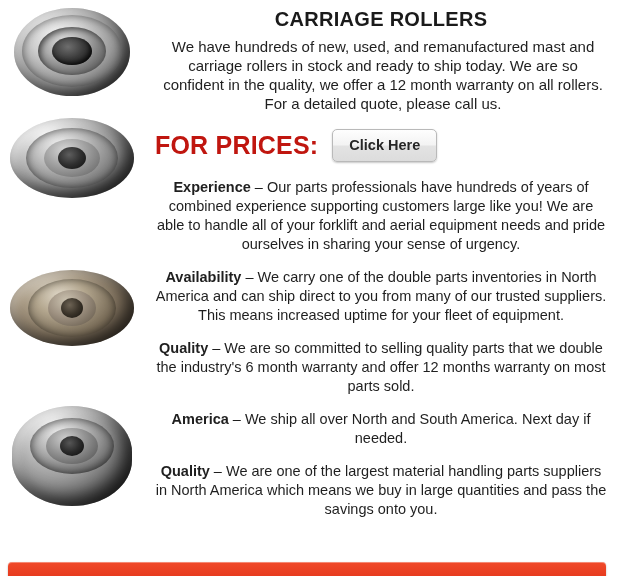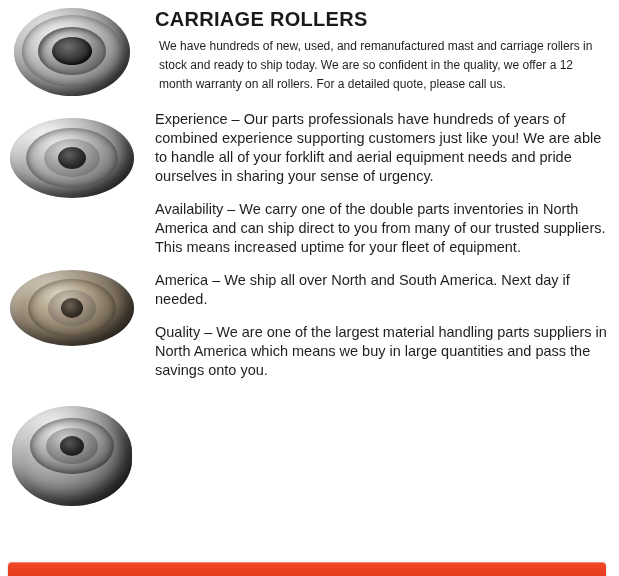--- a/index.html
+++ b/index.html
@@ -11,20 +11,21 @@
     height: 576px;
     background: #ffffff;
     font-family: "Liberation Sans", sans-serif;
     color: #222222;
     overflow: hidden;
   }
   .page {
     position: relative;
     width: 619px;
     height: 520px;
+    text-align: center;
   }
   .left-col {
     position: absolute;
     left: 0;
     top: 0;
     width: 148px;
     height: 525px;
   }
   .roller {
     position: absolute;
@@ -182,21 +183,21 @@
     width: 452px;
   }
   .title {
     font-size: 20px;
     font-weight: bold;
     letter-spacing: 0.3px;
     color: #1a1a1a;
     margin: 8px 0 6px 0;
   }
   .intro {
-    font-size: 12px;
+    font-size: 15px;
     line-height: 19px;
     color: #1f1f1f;
     margin: 0 0 16px 4px;
   }
   .prices-row {
     display: flex;
     align-items: center;
     gap: 14px;
     margin: 6px 0 16px 0;
   }
@@ -218,21 +219,21 @@
     color: #262626;
     cursor: pointer;
   }
   .feature {
     font-size: 14.5px;
     line-height: 19px;
     color: #1f1f1f;
     margin: 0 0 14px 0;
   }
   .feature b {
-    font-weight: normal;
+    font-weight: bold;
   }
   .cta {
     position: absolute;
     left: 8px;
     top: 530px;
     width: 598px;
     height: 38px;
     border-radius: 4px;
     background: linear-gradient(to bottom, #f04a2a 0%, #e5381c 45%, #d62a10 55%, #c41f08 100%);
     box-shadow: inset 0 1px 0 rgba(255,255,255,0.35), 0 1px 2px rgba(0,0,0,0.3);
@@ -283,29 +284,36 @@
     </div>
 
   </div>
 
   <div class="content">
 
     <h1 class="title">CARRIAGE ROLLERS</h1>
 
     <p class="intro">We have hundreds of new, used, and remanufactured mast and carriage rollers in stock and ready to ship today. We are so confident in the quality, we offer a 12 month warranty on all rollers. For a detailed quote, please call us.</p>
 
-
-    <p class="feature">
-      <b>Experience</b><span> – Our parts professionals have hundreds of years of combined experience supporting customers just like you!  We are able to handle all of your forklift and aerial equipment needs and pride ourselves in sharing your sense of urgency.</span>
+    <div class="prices-row">
+      <span class="prices-label">FOR PRICES:</span>
+      <span class="click-btn">Click Here</span>
+    </div>
+
+    <p class="feature">
+      <b>Experience</b><span> – Our parts professionals have hundreds of years of combined experience supporting customers large like you!  We are able to handle all of your forklift and aerial equipment needs and pride ourselves in sharing your sense of urgency.</span>
     </p>
 
     <p class="feature">
       <b>Availability</b><span> – We carry one of the double parts inventories in North America and can ship direct to you from many of our trusted suppliers. This means increased uptime for your fleet of equipment.</span>
     </p>
 
+    <p class="feature">
+      <b>Quality</b><span> – We are so committed to selling quality parts that we double the industry's 6 month warranty and offer 12 months warranty on most parts sold.</span>
+    </p>
 
     <p class="feature">
       <b>America</b><span> – We ship all over North and South America.  Next day if needed.</span>
     </p>
 
     <p class="feature">
       <b>Quality</b><span> – We are one of the largest material handling parts suppliers in North America which means we buy in large quantities and pass the savings onto you.</span>
     </p>
 
   </div>

